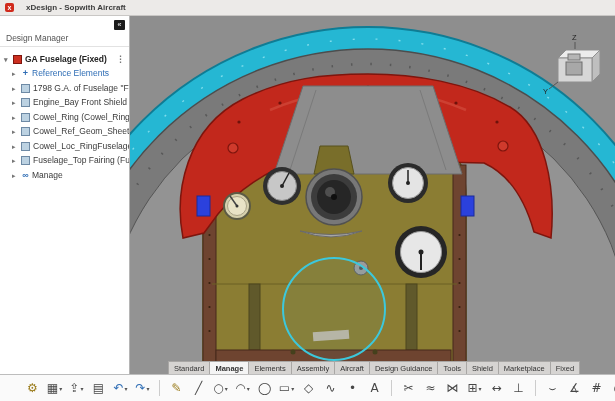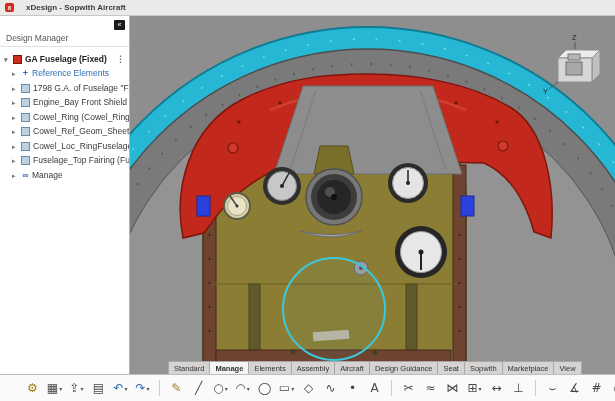--- a/index.html
+++ b/index.html
@@ -232,24 +232,24 @@
 </svg>
 </div>
 
 <div class="tabsrow">
   <div class="tab">Standard</div>
   <div class="tab active">Manage</div>
   <div class="tab">Elements</div>
   <div class="tab">Assembly</div>
   <div class="tab">Aircraft</div>
   <div class="tab">Design Guidance</div>
-  <div class="tab">Seat</div>
-  <div class="tab">Sopwith</div>
+  <div class="tab">Tools</div>
+  <div class="tab">Shield</div>
   <div class="tab">Marketplace</div>
-  <div class="tab">View</div>
+  <div class="tab">Fixed</div>
 </div>
 
 <div class="toolbar">
   <span class="tbi gold">
       <span class="g">⚙</span>
     </span>
   <span class="tbi">
       <span class="g">▦</span>
       <span class="caret">▾</span>
     </span>

